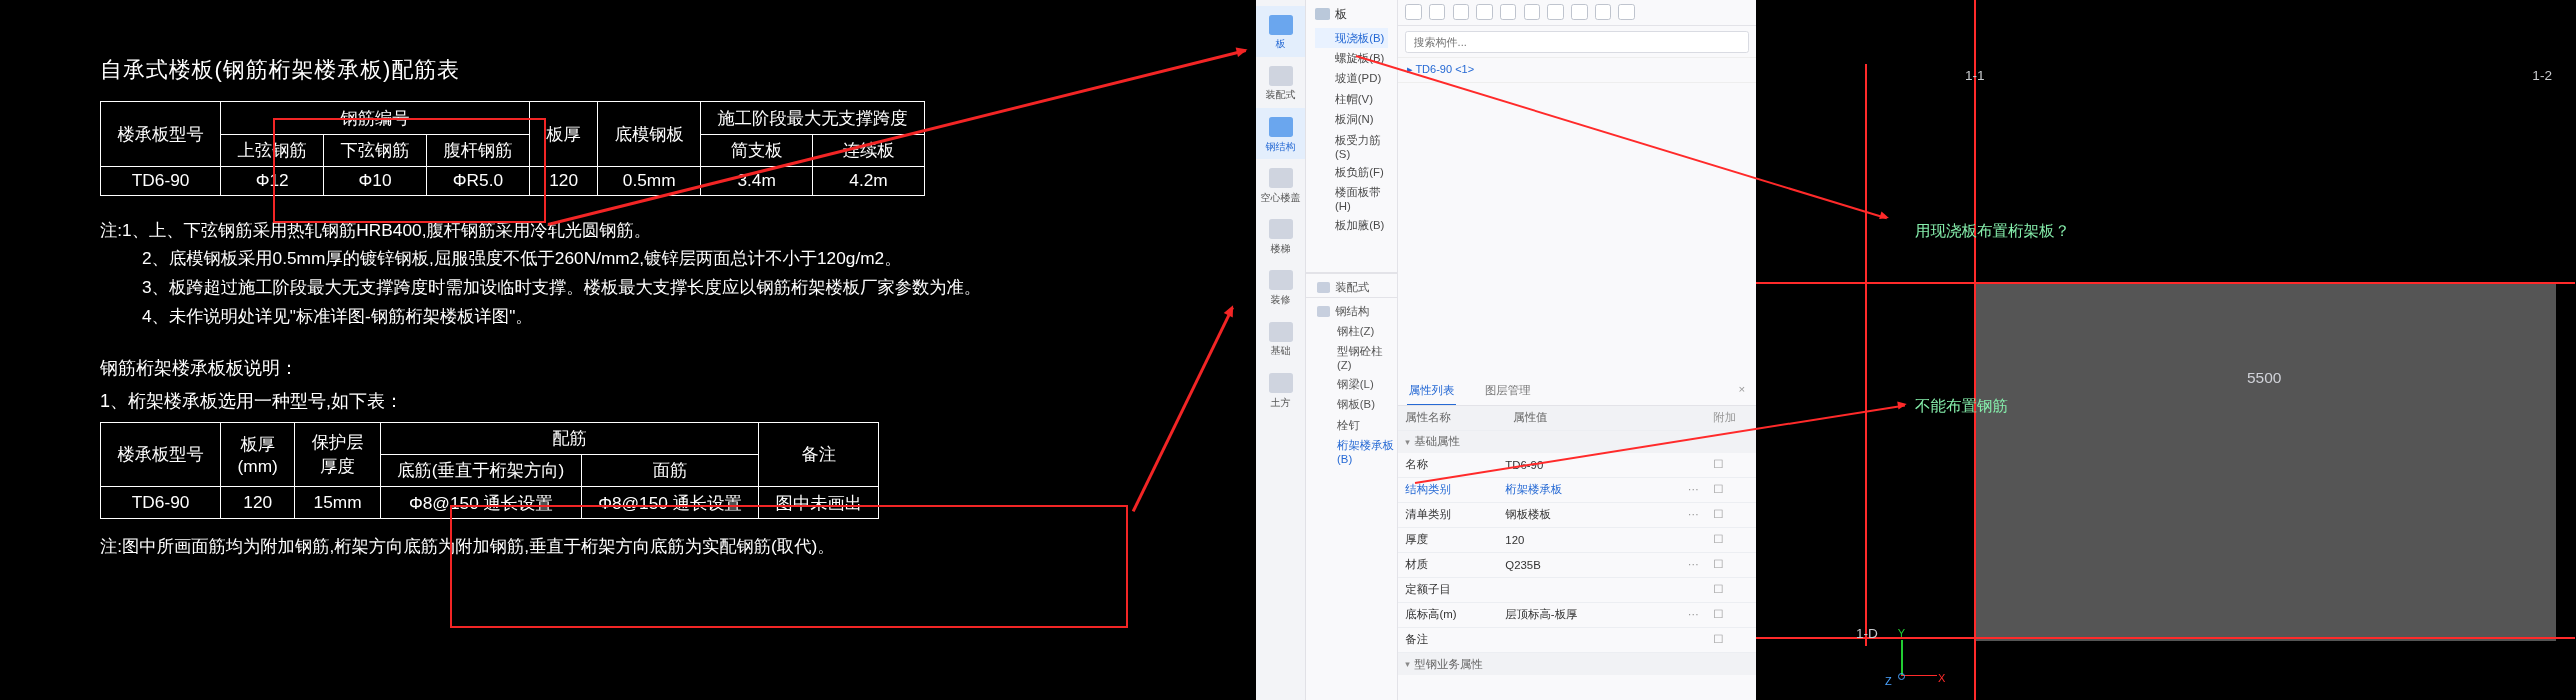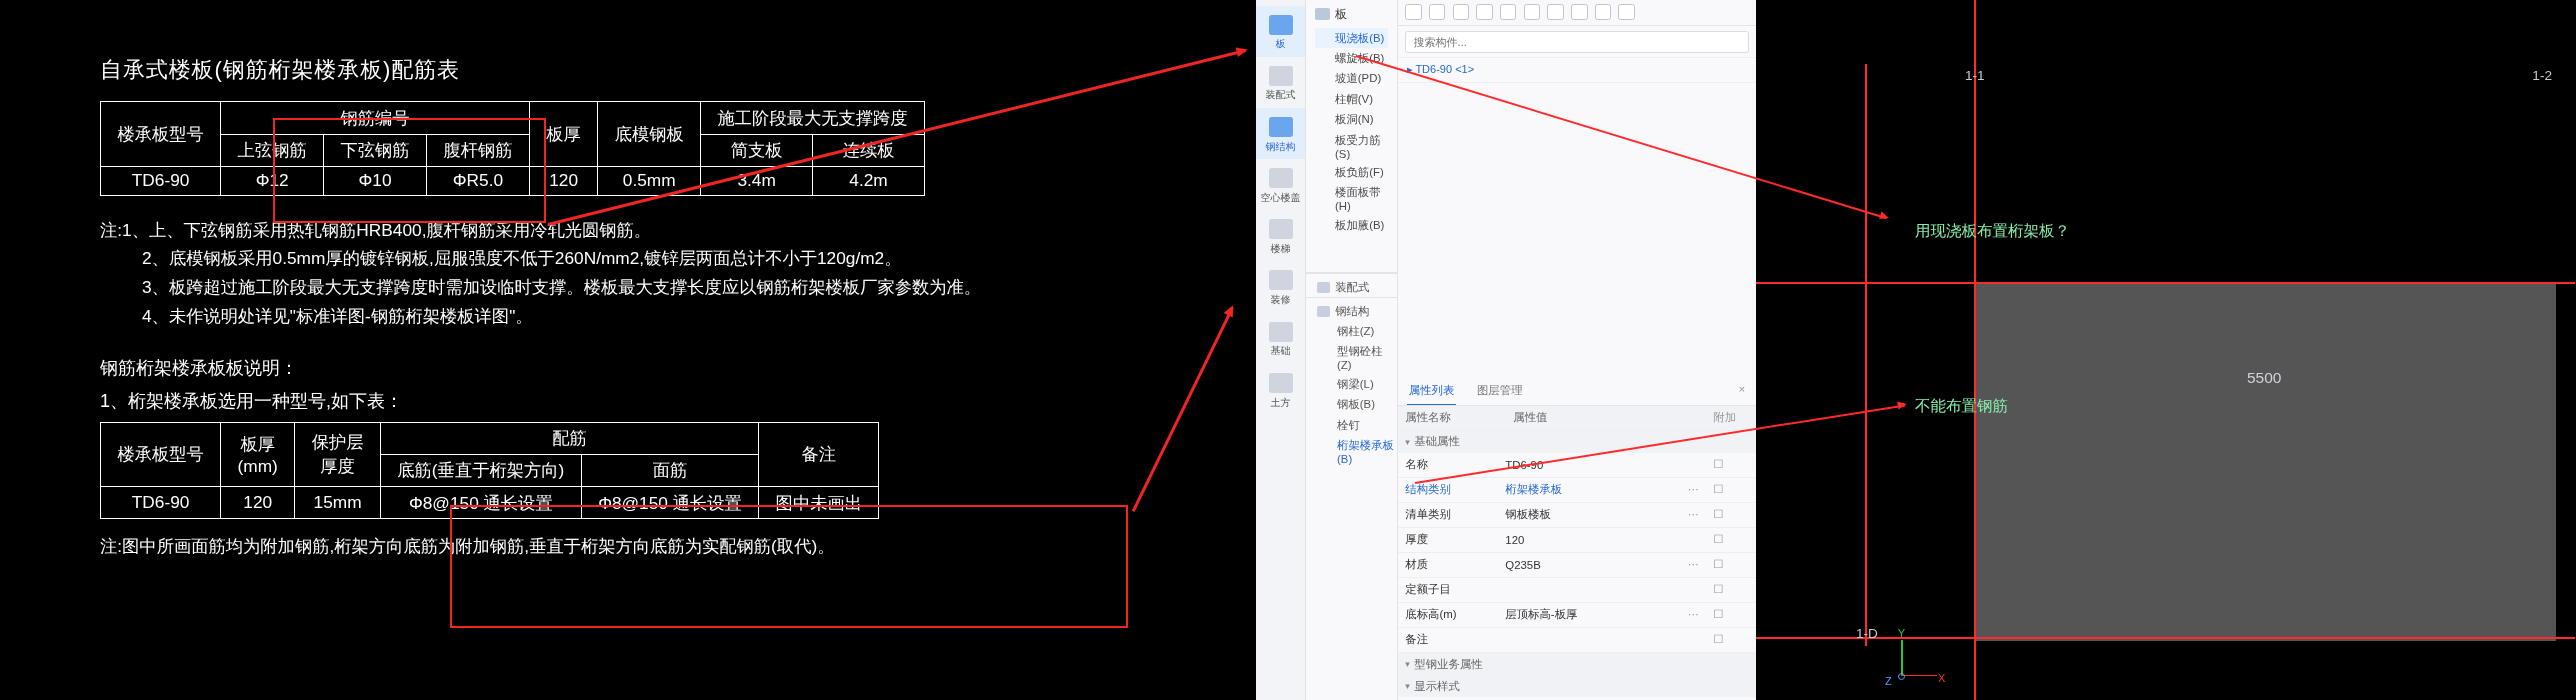--- a/index.html
+++ b/index.html
@@ -89,21 +89,21 @@
     .steel-list-item { padding:2.7px 0 2.7px 31px; color:#555; cursor:pointer; font-size:11.4px; }
     .steel-list-item.active { color:#2569d4; font-weight:500; }
 
     .right-col { width:359px; display:flex; flex-direction:column; border-left:0.9px solid #e3e3e8; }
     .icon-toolbar { height:25.5px; display:flex; align-items:center; gap:7.3px; padding:0 7.3px; border-bottom:0.9px solid #e3e3e8; }
     .tb-icon { width:16.4px;height:16.4px; border:0.9px solid #bfc4ce; border-radius:2.7px; cursor:pointer; background:#fff; }
     .search-row { padding:5.5px 7.3px 3.6px; border-bottom:0.9px solid #eee; }
     .search-row input { width:100%; height:22px; border:0.9px solid #d9dbe2; border-radius:2.7px; padding:0 7.3px; font-size:11px; color:#555;}
     .tree-row { padding:5.5px 9px; border-bottom:0.9px solid #eee; font-size:11px; color:#2569d4; }
 
-    .prop-tabs { display:flex; border-bottom:0.9px solid #e3e3e8; padding:0 9px; gap:19px; font-size:11.4px;}
+    .prop-tabs { display:flex; border-bottom:0.9px solid #e3e3e8; padding:0 9px; gap:27px; font-size:11.4px;}
     .prop-tab { padding:5.5px 1.8px; color:#777; cursor:pointer; }
     .prop-tab.active { color:#2569d4; border-bottom:1.8px solid #2569d4; }
     .prop-tabs .close-x { margin-left:auto; cursor:pointer; color:#999; padding:5.5px 1.8px;}
 
     .prop-table { flex:1; overflow:auto; font-size:11.4px; }
     .prop-header, .prop-row { display:flex; border-bottom:0.9px solid #eceef2; }
     .prop-header { background:#f1f2f5; color:#666;gap:8px; }
     .prop-cell-a { width:100px; padding:4.5px 7.3px; }
     .prop-cell-b { flex:1; padding:4.5px 7.3px; display:flex; align-items:center; }
     .prop-cell-c { width:50px; padding:4.5px 7.3px; color:#999; }
@@ -337,21 +337,20 @@
             <div class="prop-cell-b">层顶标高-板厚<span class="val-ctrl">⋯</span></div>
             <div class="prop-cell-c">☐</div>
           </div>
           <div class="prop-row">
             <div class="prop-cell-a">备注</div>
             <div class="prop-cell-b"></div>
             <div class="prop-cell-c">☐</div>
           </div>
         </div>
       <div class="prop-group">型钢业务属性</div>
-      <div class="prop-group">显示样式</div>
     </div>
   </div>
 </div>
 
 <div class="cad-view">
   <div class="slab-rect"></div>
 
   <div class="axis-red" style="left:218px; top:0; width:1.8px; height:701px;"></div>
   <div class="axis-red" style="left:801px; top:637px; width:819px; height:1.8px; left:0;"></div>
   <div class="axis-red" style="left:0; top:282px; width:819px; height:1.8px;"></div>

